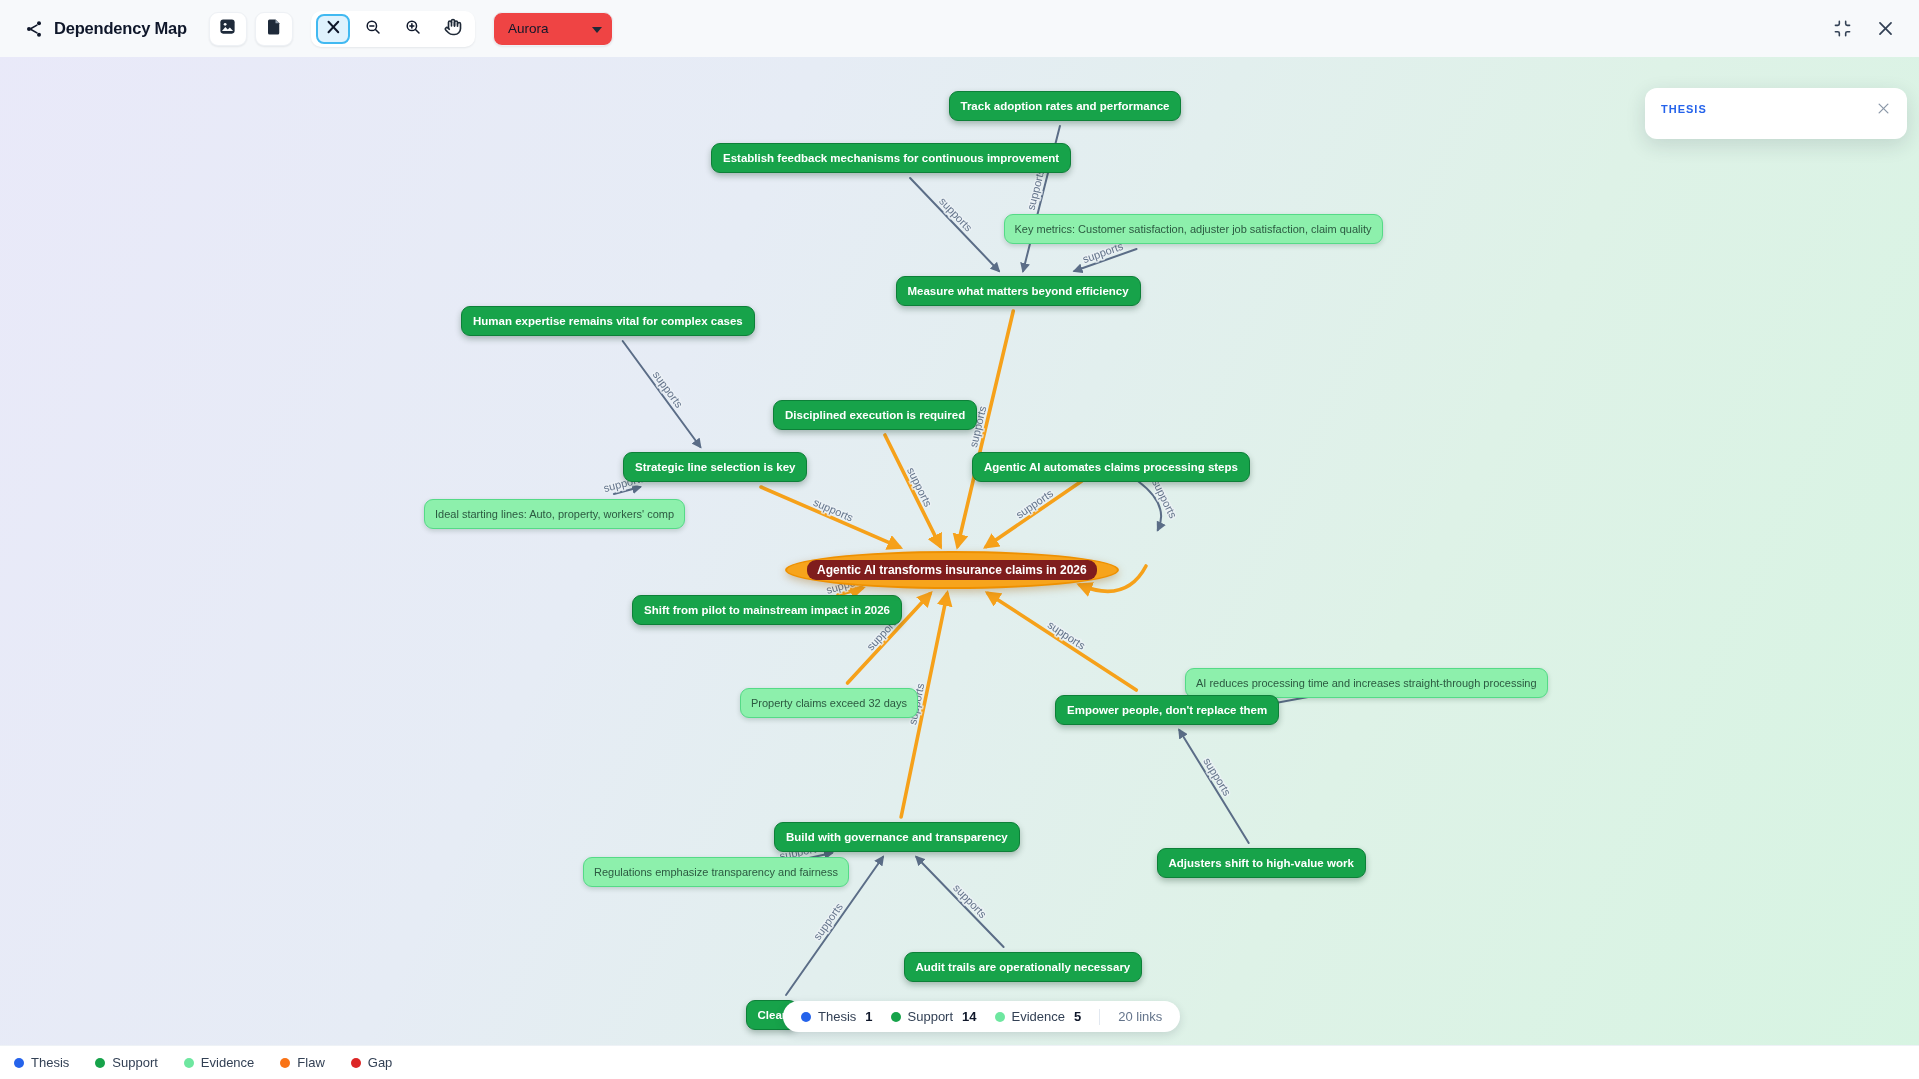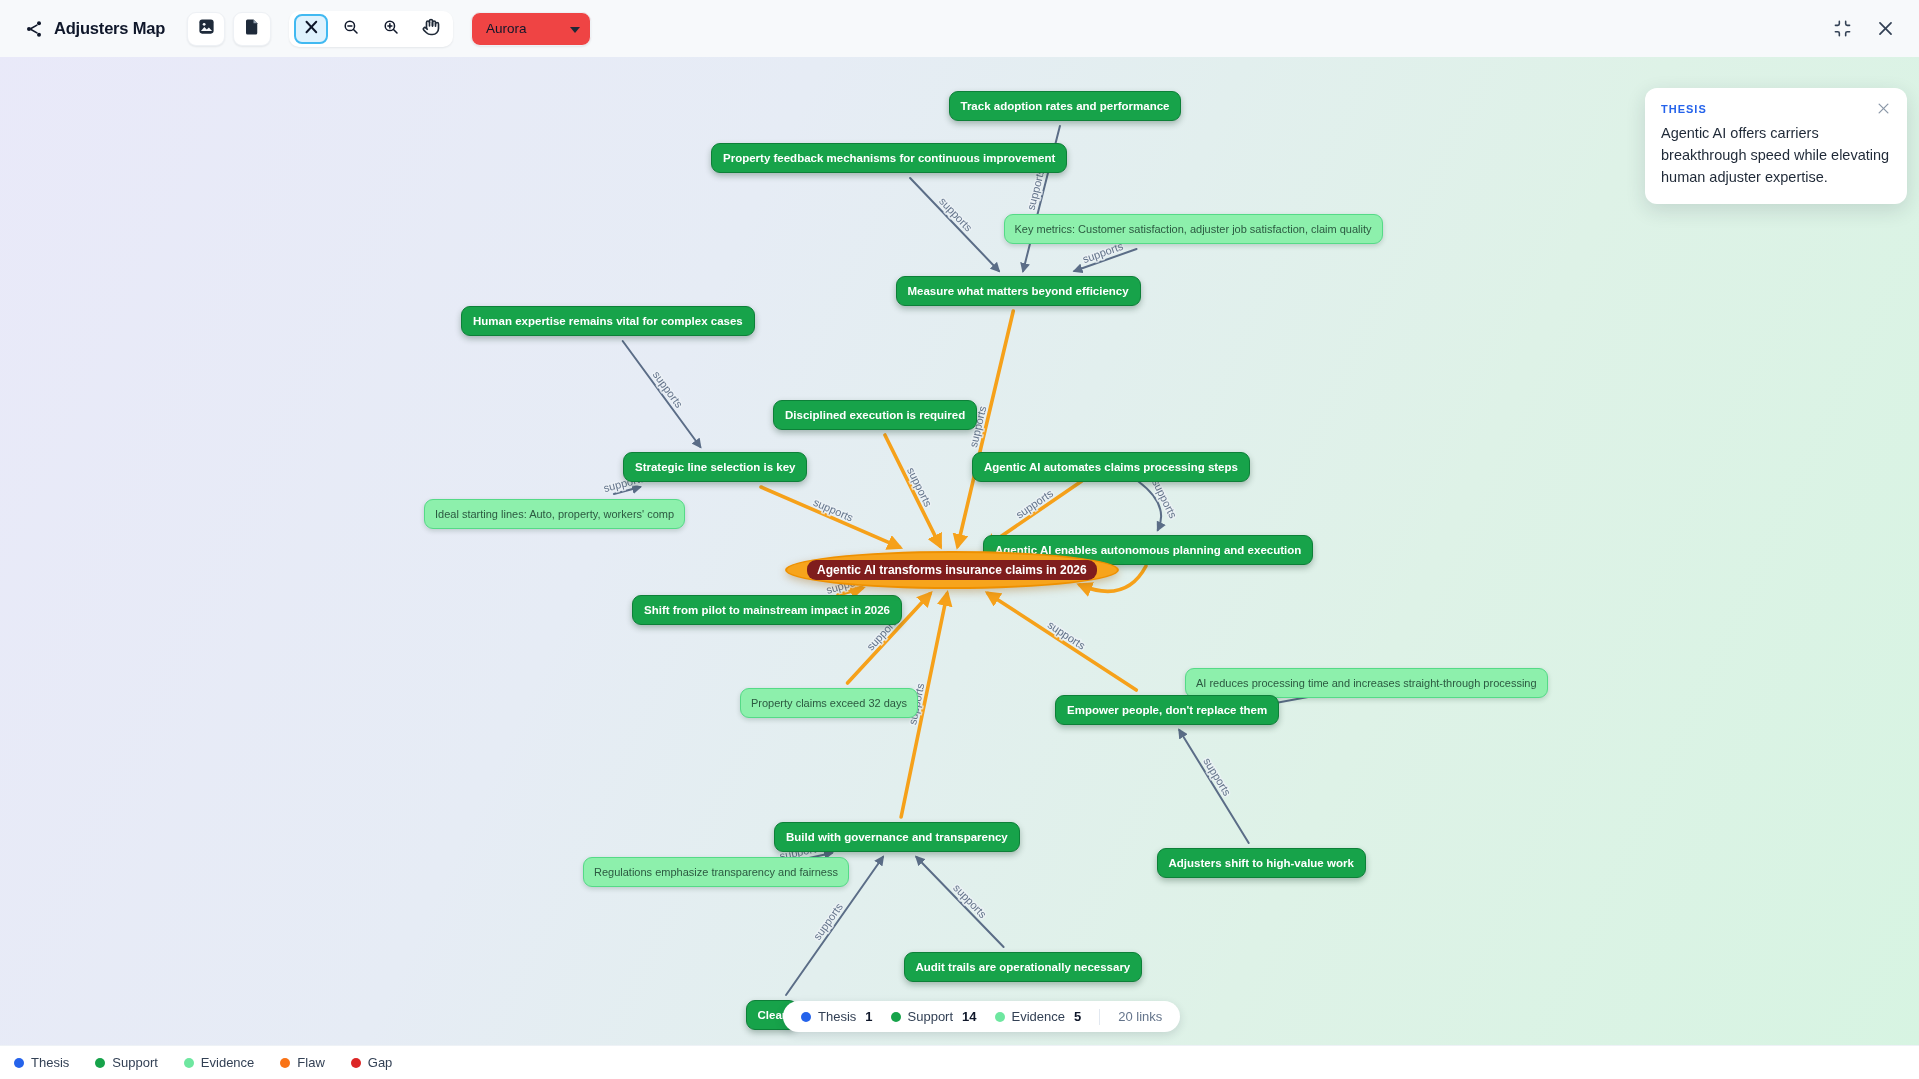--- a/index.html
+++ b/index.html
@@ -117,29 +117,28 @@
     <path d="M847.4962406015038,683 L929.9870370655944,593.8026347176906" class="edge orange" marker-end="url(#ah-orange)"></path>
     <text class="elabel" transform="translate(888.7416381835938,638.4013061523438) rotate(-47.237239670562914)" dy="-4" text-anchor="middle">supports</text>
     <path d="M1136.2857142857142,690 L988.0390032617103,593.4672579378579" class="edge orange" marker-end="url(#ah-orange)"></path>
     <text class="elabel" transform="translate(1062.162353515625,641.733642578125) rotate(33.07078004854475)" dy="-4" text-anchor="middle">supports</text>
     <path d="M901.1198501872659,817 L947.0582207241359,593.9900921210128" class="edge orange" marker-end="url(#ah-orange)"></path>
     <text class="elabel" transform="translate(924.0890502929688,705.4950561523438) rotate(-78.36052295212524)" dy="-4" text-anchor="middle">supports</text>
   </svg>
 
 <div id="graph-nodes">
     <div class="node support" style="left: 948.5px; top: 91px;">Track adoption rates and performance</div>
-    <div class="node support" style="left: 711px; top: 143px;">Property feedback mechanisms for continuous improvement</div>
+    <div class="node support" style="left: 711px; top: 143px;">Establish feedback mechanisms for continuous improvement</div>
     <div class="node evidence" style="left: 1003.5px; top: 214px; border-radius: 9px;">Key metrics: Customer satisfaction, adjuster job satisfaction, claim quality</div>
     <div class="node support" style="left: 895.5px; top: 276px;">Measure what matters beyond efficiency</div>
     <div class="node support" style="left: 461px; top: 306px;">Human expertise remains vital for complex cases</div>
     <div class="node support" style="left: 773px; top: 400px;">Disciplined execution is required</div>
     <div class="node support" style="left: 972px; top: 452px;">Agentic AI automates claims processing steps</div>
     <div class="node support" style="left: 623px; top: 452px;">Strategic line selection is key</div>
     <div class="node evidence" style="left: 424px; top: 499px;">Ideal starting lines: Auto, property, workers' comp</div>
-    <div class="node support" style="left: 983px; top: 535px;">Agentic AI enables autonomous planning and execution</div>
     <div class="node thesis" style="left: 785px; top: 551px;"><span class="thesis-pill">Agentic AI transforms insurance claims in 2026</span></div>
     <div class="node support" style="left: 632px; top: 595px;">Shift from pilot to mainstream impact in 2026</div>
     <div class="node evidence" style="left: 740px; top: 688px;">Property claims exceed 32 days</div>
     <div class="node evidence" style="left: 1185px; top: 668px;">AI reduces processing time and increases straight-through processing</div>
     <div class="node support" style="left: 1055px; top: 695px;">Empower people, don't replace them</div>
     <div class="node support" style="left: 774px; top: 822px;">Build with governance and transparency</div>
     <div class="node evidence" style="left: 583px; top: 857px;">Regulations emphasize transparency and fairness</div>
     <div class="node support" style="left: 1156.5px; top: 848px;">Adjusters shift to high-value work</div>
     <div class="node support" style="left: 903.5px; top: 952px;">Audit trails are operationally necessary</div>
     <div class="node support" style="left: 745.5px; top: 1000px;">Clear</div>
@@ -150,21 +149,21 @@
     <svg viewBox="0 0 24 24" width="20" height="20">
         <g fill="#0f172a">
       <circle cx="18" cy="5" r="2.4"></circle>
           <circle cx="6" cy="12" r="2.4"></circle>
           <circle cx="18" cy="19" r="2.4"></circle>
       <path d="M7.4 10.9l8.2-4.7.95 1.65-8.2 4.7z"></path>
           <path d="M7.4 13.1l8.2 4.7.95-1.65-8.2-4.7z"></path>
     </g>
       </svg>
   </span>
-  <span class="tb-title">Adjusters Map</span>
+  <span class="tb-title">Dependency Map</span>
 
   <div class="tb-btn" style="margin-left:22px;">
     <span>
       <svg viewBox="0 0 24 24" width="19" height="19">
         <rect x="3" y="3" width="18" height="18" rx="3.5" fill="#1e2a3a"></rect>
         <circle cx="9" cy="9.3" r="1.8" fill="#f8fafc"></circle>
         <path d="M5 17.6l4.3-4.9 3 3.1 2.7-2.5 4 4.3z" fill="#f8fafc"></path>
       </svg>
     </span>
   </div>
@@ -245,21 +244,20 @@
 <div class="thesis-card">
   <div class="head">
     <span class="tag">THESIS</span>
     <span class="icon-plain">
       <svg viewBox="0 0 24 24" width="15" height="15" fill="none" stroke="#8a97a8" stroke-width="2" stroke-linecap="round">
         <path d="M5 5l14 14"></path>
           <path d="M19 5L5 19"></path>
       </svg>
     </span>
   </div>
-  <div class="body">Agentic AI offers carriers breakthrough speed while elevating human adjuster expertise.</div>
 </div>
 
 <div class="stats-pill">
   <span class="stats-item">
     <span class="dot" style="background-color: rgb(37, 99, 235);"></span>
     <span>Thesis</span>
     <b>1</b>
   </span>
   <span class="stats-item">
     <span class="dot" style="background-color: rgb(22, 163, 74);"></span>

